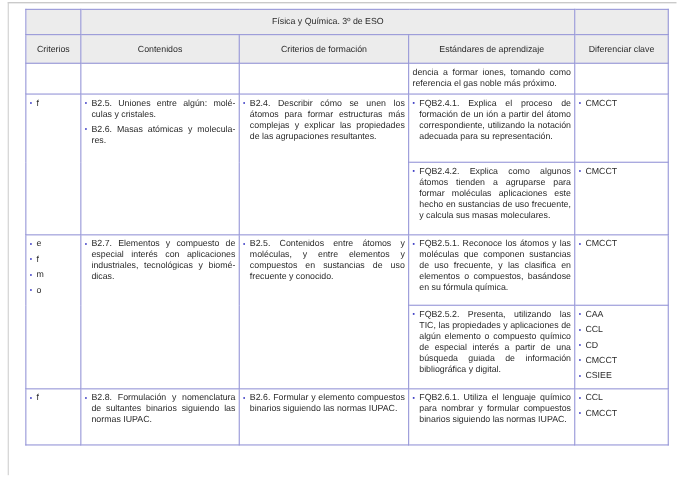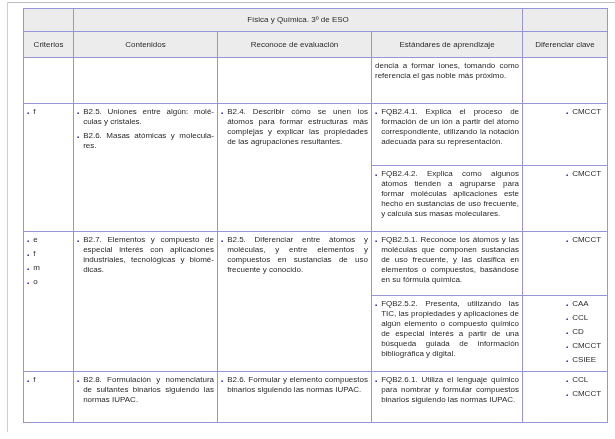--- a/index.html
+++ b/index.html
@@ -45,21 +45,21 @@
     line-height:10px;
     flex:0 0 auto;
     transform:translateY(0.5px);
   }
   .item-text {
     flex:1 1 auto;
     text-align:justify;
   }
   .plain-text { text-align:justify; }
   .obj .item { margin-bottom:4px; }
-  .comp .item { margin-bottom:4px;margin-left:40px; }
+  .comp .item { margin-bottom:4px; }
 </style>
 </head>
 <body>
 
 <div class="page-edge-top"></div>
 <div class="page-edge-left"></div>
 
 <table class="curriculum">
   <colgroup>
     <col style="width:50px">
@@ -72,26 +72,26 @@
   <tbody>
       <tr style="height:23px">
     <td class="head"></td>
     <td class="head" colspan="3">Física y Química. 3º de ESO</td>
     <td class="head"></td>
   </tr>
 
   <tr style="height:26px">
     <td class="head">Criterios</td>
     <td class="head">Contenidos</td>
-    <td class="head">Reconoce de evaluación</td>
+    <td class="head">Criterios de formación</td>
     <td class="head">Estándares de aprendizaje</td>
     <td class="head">Diferenciar clave</td>
   </tr>
 
-  <tr style="height:46px">
+  <tr style="height:28px">
     <td></td>
     <td></td>
     <td></td>
     <td>
       <div class="plain-text">dencia a formar iones, tomando como referencia el gas noble más próximo.</div>
     </td>
     <td></td>
   </tr>
 
   <tr style="height:62px">
@@ -175,21 +175,21 @@
     </td>
     <td rowspan="2">
       <div class="item">
         <span class="bullet">▪</span>
         <span class="item-text">B2.7. Elementos y compuesto de especial interés con aplicaciones industriales, tecnológicas y biomé­dicas.</span>
       </div>
     </td>
     <td rowspan="2">
       <div class="item">
         <span class="bullet">▪</span>
-        <span class="item-text">B2.5. Diferenciar entre átomos y moléculas, y entre elementos y compuestos en sustancias de uso frecuente y conocido.</span>
+        <span class="item-text">B2.5. Contenidos entre átomos y moléculas, y entre elementos y compuestos en sustancias de uso frecuente y conocido.</span>
       </div>
     </td>
     <td>
       <div class="item">
         <span class="bullet">▪</span>
         <span class="item-text">FQB2.5.1. Reconoce los átomos y las moléculas que componen sus­tancias de uso frecuente, y las cla­sifica en elementos o compuestos, basándose en su fórmula química.</span>
       </div>
     </td>
     <td>
       <div class="comp">

